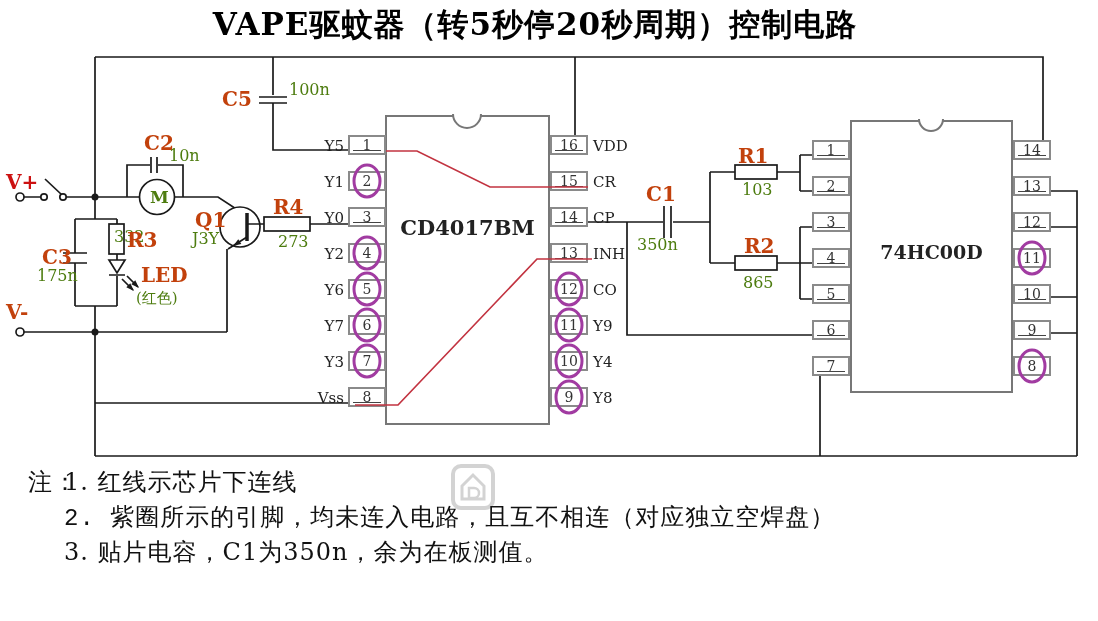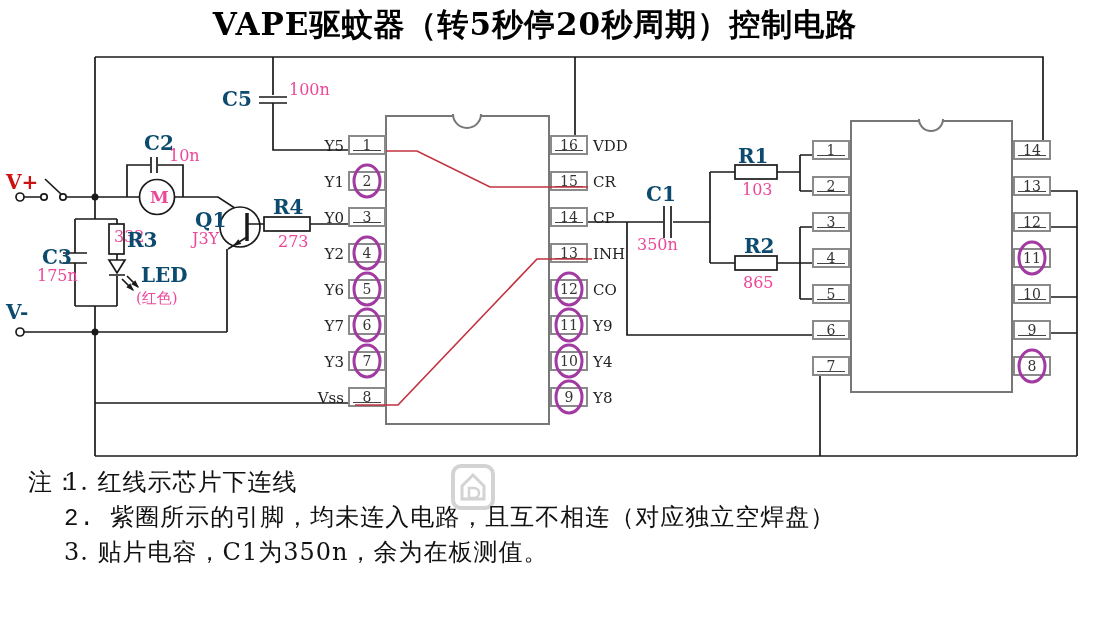--- a/index.html
+++ b/index.html
@@ -10,22 +10,22 @@
          letter-spacing:1px;color:#000;}
   svg.layer{left:0;top:0;pointer-events:none;}
   .icbody{background:#fff;border:2px solid #777;box-sizing:border-box;}
   .icname{text-align:center;font-weight:bold;color:#222;}
   .pin{width:38px;height:20px;border:2px solid #8a8a8a;background:#fff;box-sizing:border-box;
        font-size:14px;color:#333;text-align:center;line-height:17px;}
   .pin.u::after{content:"";position:absolute;left:3px;right:3px;bottom:2px;
        border-bottom:1.5px solid #444;}
   .plab{font-size:15px;color:#222;line-height:18px;}
   .plab.r{width:48px;text-align:right;}
-  .lbl{font-size:20px;font-weight:bold;color:#0c4a6e;white-space:nowrap;}
-  .val{font-size:16px;font-weight:normal;color:#ec4899;white-space:nowrap;}
+  .lbl{font-size:20px;font-weight:bold;color:#c2410c;white-space:nowrap;}
+  .val{font-size:16px;font-weight:normal;color:#4d7c0f;white-space:nowrap;}
   .red{color:#cc1111;}
   .notes{font-size:24px;color:#111;white-space:nowrap;letter-spacing:1px;}
   .wm{display:flex;align-items:flex-start;gap:8px;opacity:.85;}
   .wmtxt{font-size:34px;font-weight:bold;color:#cccccc;line-height:36px;letter-spacing:3px;
          font-family:"DejaVu Sans","Liberation Sans",sans-serif;}
   .wmsub{font-size:15px;color:#d6d6d6;letter-spacing:6px;
          font-family:"DejaVu Sans","Liberation Sans",sans-serif;}
 </style>
 </head>
 <body>
@@ -37,20 +37,22 @@
       <rect x="3" y="3" width="40" height="42" rx="8" fill="none" stroke="#cccccc" stroke-width="4"></rect>
       <path d="M12 23 L23 12 L34 23 V36 H12 Z" fill="none" stroke="#cccccc" stroke-width="3"></path>
       <path d="M19 25 H24 A5 5 0 0 1 24 35 H19 Z" fill="none" stroke="#cccccc" stroke-width="2.5"></path>
     </svg>
   </div>
 
   <div class="abs title">VAPE驱蚊器（转5秒停20秒周期）控制电路</div>
 
   <div class="abs icbody" style="left:385px;top:115px;width:165px;height:310px;"></div>
   <div class="abs icbody" style="left:850px;top:120px;width:163px;height:273px;"></div>
+  <div class="abs icname" style="left:385px;top:215px;width:165px;font-size:21px;">CD4017BM</div>
+  <div class="abs icname" style="left:850px;top:241px;width:163px;font-size:19px;">74HC00D</div>
 
   <div class="abs pin u" style="left:348px;top:135px;">1</div>
   <div class="abs pin" style="left:348px;top:171px;">2</div>
   <div class="abs pin u" style="left:348px;top:207px;">3</div>
   <div class="abs pin" style="left:348px;top:243px;">4</div>
   <div class="abs pin" style="left:348px;top:279px;">5</div>
   <div class="abs pin" style="left:348px;top:315px;">6</div>
   <div class="abs pin" style="left:348px;top:351px;">7</div>
   <div class="abs pin u" style="left:348px;top:387px;">8</div>
   <div class="abs plab r" style="left:296px;top:137px;">Y5</div>

